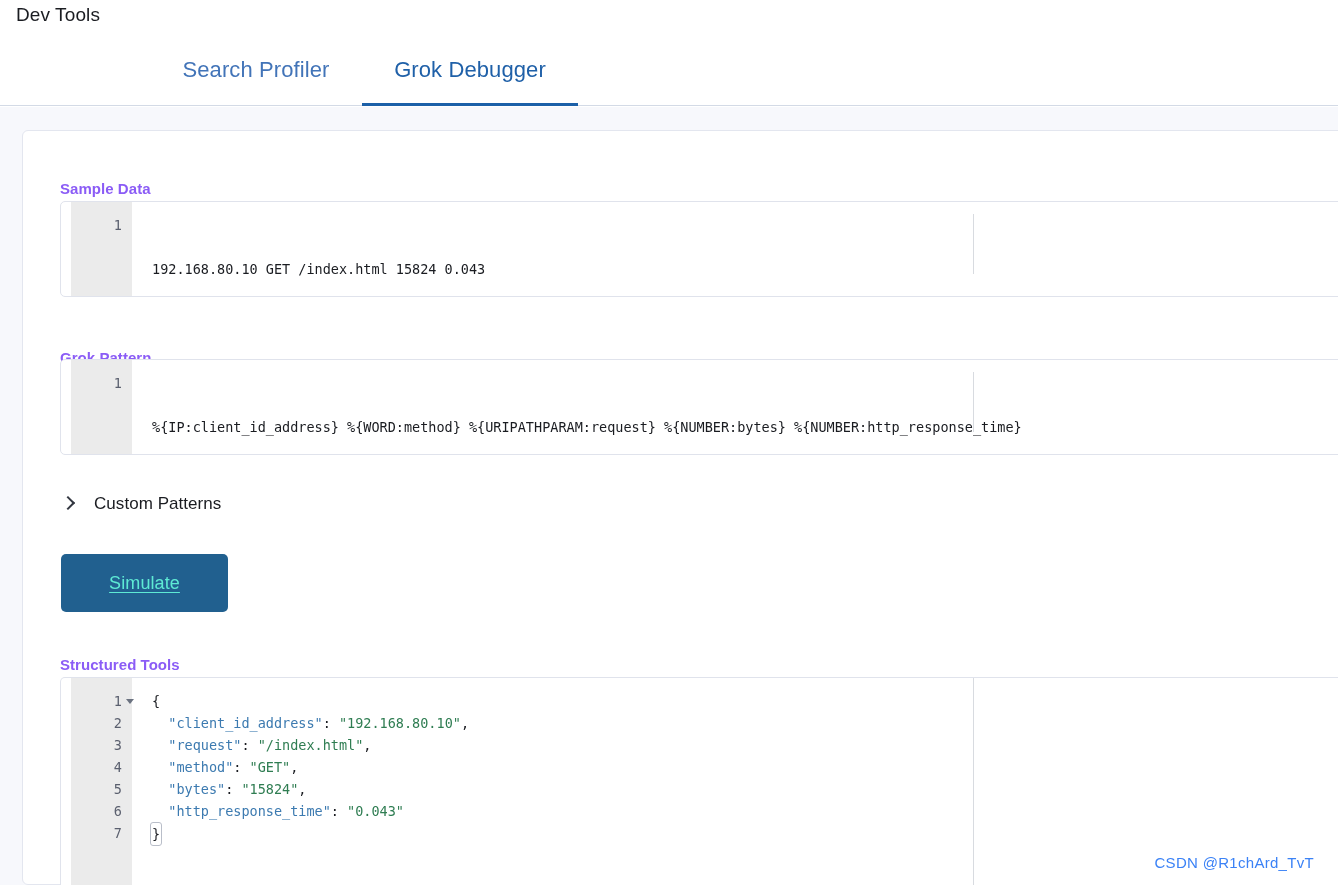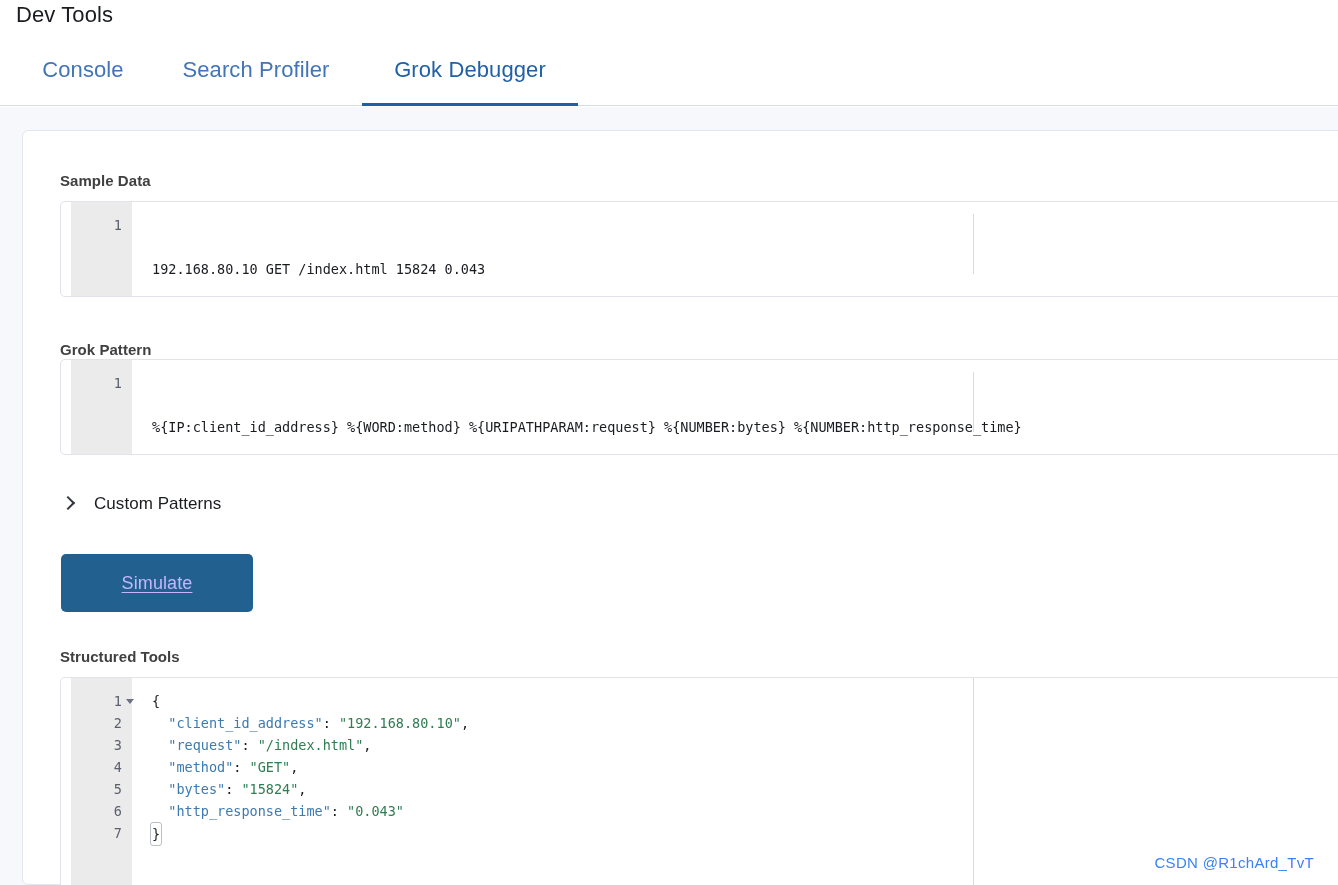--- a/index.html
+++ b/index.html
@@ -20,21 +20,21 @@
     height: 885px;
     background: #ffffff;
     overflow: hidden;
   }
 
   
   .app-title {
     position: absolute;
     left: 16px;
     top: 3px;
-    font-size: 22px;
+    font-size: 19px;
     color: #1a1c21;
     letter-spacing: 0.1px;
     line-height: 24px;
   }
 
   
   .tabbar {
     position: absolute;
     left: 0;
     top: 46px;
@@ -85,22 +85,23 @@
     border: 1px solid #e3e6ef;
     border-radius: 6px;
     box-sizing: border-box;
   }
 
   
   .section-label {
     position: absolute;
     font-size: 15px;
     font-weight: bold;
-    color: #404040;
+    color: #8b5cf6;
     letter-spacing: 0.05px;
+    margin-top: 8px;
   }
   #label-sample-data     { left: 37px; top: 41px; }
   #label-grok-pattern    { left: 37px; top: 210px; }
   #label-structured-data { left: 37px; top: 517px; }
 
   
   .editor {
     position: absolute;
     background: #ffffff;
     border: 1px solid #e0e3ec;
@@ -219,26 +220,26 @@
     font-size: 17px;
     color: #1a1c21;
     letter-spacing: 0.05px;
   }
 
   
   #simulate-button {
     position: absolute;
     left: 38px;
     top: 423px;
-    width: 192px;
+    width: 167px;
     height: 58px;
     background: #21608f;
     border: none;
     border-radius: 5px;
-    color: #c4b5fd;
+    color: #5eead4;
     font-family: "Liberation Sans", sans-serif;
     font-size: 18px;
     text-decoration: underline;
     text-underline-offset: 3px;
     cursor: pointer;
     letter-spacing: 0.1px;
   }
 
   
   #watermark {
@@ -252,23 +253,20 @@
   }
 </style>
 </head>
 <body>
 
 <div id="app">
 
   <div class="app-title">Dev Tools</div>
 
   <div class="tabbar">
-    <div class="tab inactive" id="tab-console">
-      <span>Console</span>
-    </div>
     <div class="tab inactive" id="tab-search-profiler">
       <span>Search Profiler</span>
     </div>
     <div class="tab active" id="tab-grok-debugger">
       <span>Grok Debugger</span>
     </div>
   </div>
 
   <div class="content-bg"></div>
 

